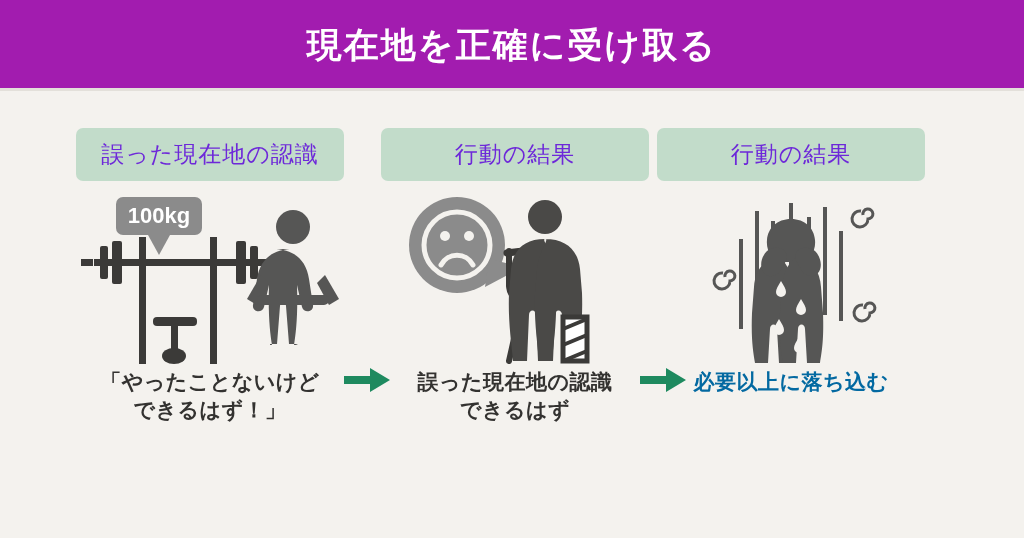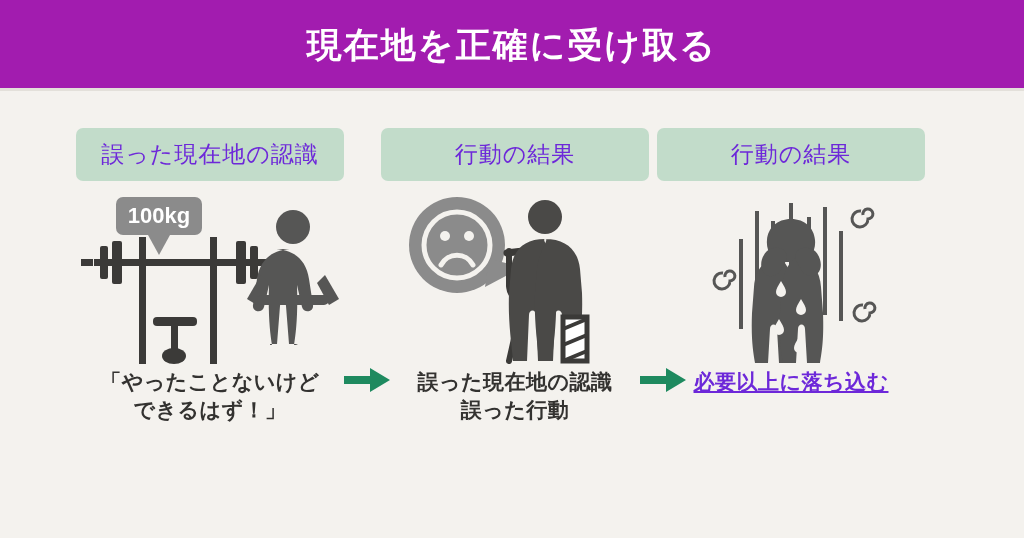--- a/index.html
+++ b/index.html
@@ -83,23 +83,22 @@
   .caption {
     text-align: center;
     font-size: 21px;
     font-weight: bold;
     color: #333230;
     line-height: 1.35;
     letter-spacing: 0.5px;
     margin-top: 4px;
   }
   .caption .green {
-    color: #6d28d9;
+    color: #0369a1;
     display: block;
-    text-decoration: underline;
   }
   .caption .line { display: block; }
 
   
   .arrow {
     position: absolute;
     top: 275px;
     width: 46px;
     height: 28px;
   }
@@ -201,21 +200,21 @@
 
         <g>
           <path d="M182 128 l24 0 l0 44 l-24 0 z" fill="#ffffff" stroke="#3b3a38" stroke-width="5"></path>
           <path d="M182 140 l24 -10 M182 156 l24 -10 M182 172 l24 -10" stroke="#3b3a38" stroke-width="4" fill="none"></path>
         </g>
       </svg>
     </div>
 
     <div class="caption">
       <span class="line">誤った現在地の認識</span>
-      <span class="line">誤った行動</span>
+      <span class="line">できるはず</span>
     </div>
   </div>
 
   <div class="col col-3">
     <div class="chip">
       <span class="chip-label">行動の結果</span>
     </div>
 
     <div class="art">
       <svg width="268" height="175" viewBox="0 0 268 175">

